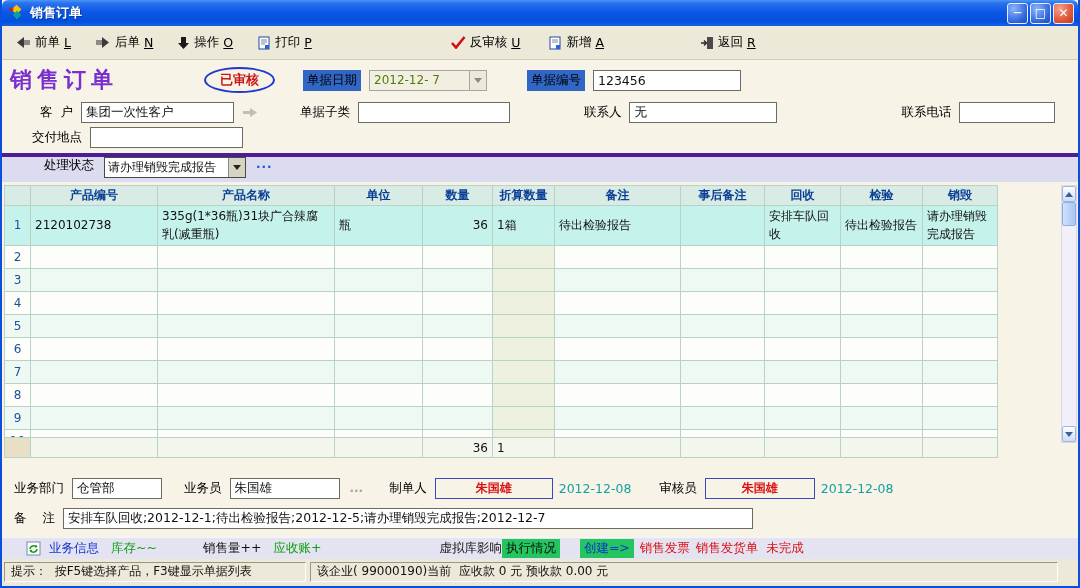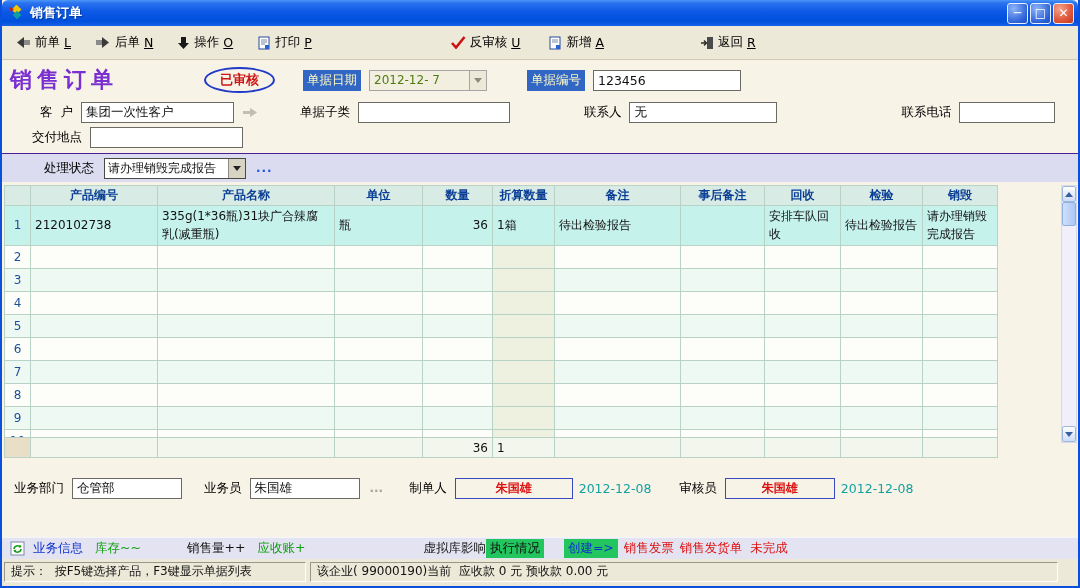--- a/index.html
+++ b/index.html
@@ -26,37 +26,37 @@
   .titem { display:flex; align-items:center; gap:4px; padding:3px 5px; cursor:default; }
   .titem span, .titem u { font-size:12.5px; color:#000; }
   .gap-sm { margin-left:14px; } .gap-lg { margin-left:128px; } .gap-md { margin-left:18px; } .gap-xl { margin-left:86px; }
 
   
   .content { flex:1; display:flex; flex-direction:column; background:#f7f3e7; overflow:hidden; }
   .hrow1 { height:40px; display:flex; align-items:center; }
   .form-title { margin-left:8px; font-size:22px; font-weight:bold; color:#7a2fd0; letter-spacing:5px; }
   .stamp { margin-left:86px; color:#cc1616; font-weight:bold; font-size:13px;
            border:2px solid #2238c8; border-radius:50%; padding:2px 14px; }
-  .bluelabel { background:#3166c5; color:#fef9c3; padding:2px 4px; font-size:12.5px; }
+  .bluelabel { background:#3166c5; color:#000000; padding:2px 4px; font-size:12.5px; }
   .ml28{margin-left:28px;} .ml8{margin-left:8px;} .ml40{margin-left:40px;}
   .datecombo { margin-left:8px; width:118px; height:21px; border:1px solid #a5a5a5; background:#f2eee0;
                display:flex; align-items:center; }
   .datecombo .dval { flex:1; color:#4d7c0f; padding-left:4px; }
   .dbtn { width:17px; height:100%; background:#ece9d8; border-left:1px solid #a5a5a5;
           display:flex; align-items:center; justify-content:center; }
   .tri-d { width:0; height:0; border-left:4px solid transparent; border-right:4px solid transparent; border-top:5px solid #8a8a82; }
   .txtbox { height:21px; border:1px solid #6b6b63; background:#fff; padding:1px 4px; font-size:12.5px;
             font-family:inherit; color:#111; }
 
   .hrow2, .hrow3 { height:25px; display:flex; align-items:center; }
   .flabel { font-size:12.5px; color:#000; }
   .pre { white-space:pre; }
   .handptr { margin-left:8px; }
 
-  .band { height:29px; background:#dcdcf1; border-top:1px solid #4c1d95; display:flex; align-items:center; margin-top:3px; }
+  .band { height:29px; background:#dcdcf1; border-top:4px solid #4c1d95; display:flex; align-items:flex-start; margin-top:3px; }
   .combo { margin-left:10px; width:142px; height:21px; border:1px solid #4a4a44; background:#fff; display:flex; align-items:center; }
   .combo .cval { flex:1; padding-left:3px; font-size:12px; white-space:nowrap; overflow:hidden; }
   .combo .dbtn { border-left:1px solid #8a8a82; background:#d8d4c4; }
   .combo .tri-d { border-top-color:#222; }
   .dots { margin-left:10px; color:#2255dd; font-weight:bold; letter-spacing:1px; }
 
   
   .gridrow { display:flex; margin-top:3px; }
   .gridblock { width:995px; margin-left:2px; }
   .gridclip { height:252px; overflow:hidden; }
@@ -88,21 +88,21 @@
   
   .frow1 { height:24px; display:flex; align-items:center; margin-top:18px; }
   .frow2 { height:24px; display:flex; align-items:center; margin-top:6px; }
   .namebox { width:118px; height:21px; border:1px solid #3848c0; color:#dd1111; font-weight:bold;
              display:flex; align-items:center; justify-content:center; background:#f7f3e7; }
   .tealdate { color:#14a0a0; margin-left:6px; font-size:12.5px; }
   .graydots { color:#a8a49a; margin-left:10px; font-weight:bold; }
 
   
   .infobar { height:22px; flex:0 0 22px; background:#e3e3f2; border-top:1px solid #f4f4fc;
-             display:flex; align-items:center; font-size:12.5px; }
+             display:flex; align-items:center; font-size:12.5px;padding-left:16px; }
   .blue { color:#1133cc; } .green { color:#11a011; } .red { color:#dd1111;font-family:Liberation Serif, serif; }
   .chip { background:#22c55e; padding:1px 4px; }
 
   
   .statusbar { height:27px; flex:0 0 27px; background:#ece9d8; display:flex; align-items:center; padding:2px 20px 4px 2px; gap:4px; }
   .panel { height:20px; border:1px solid; border-color:#9a978a #ffffff #ffffff #9a978a; background:#ece9d8;
            display:flex; align-items:center; padding:0 6px; font-size:12px; white-space:pre; }
   .panel.left { width:302px; flex:0 0 302px; }
   .panel.right { flex:1; }
   svg { display:block; }
@@ -433,30 +433,34 @@
           </div>
         <div class="sb-thumb"></div>
         <div class="sb-btn">
             <div class="tri-dn"></div>
           </div>
       </div>
     </div>
 
     <div class="frow1">
       <span class="flabel" style="margin-left:12px">业务部门</span>
-      <input class="txtbox ml8" style="width: 110px;" value="仓管部">
+      <input class="txtbox ml8" style="width: 90px;" value="仓管部">
       <span class="flabel" style="margin-left:22px">业务员</span>
       <input class="txtbox ml8" style="width: 110px;" value="朱国雄">
       <span class="graydots">...</span>
       <span class="flabel" style="margin-left:26px">制单人</span>
       <div class="namebox ml8">朱国雄</div>
       <span class="tealdate">2012-12-08</span>
       <span class="flabel" style="margin-left:28px">审核员</span>
       <div class="namebox ml8" style="width:110px">朱国雄</div>
       <span class="tealdate">2012-12-08</span>
+    </div>
+    <div class="frow2">
+      <span class="flabel pre" style="margin-left:12px">备    注</span>
+      <input class="txtbox ml8" style="width: 690px;" value="安排车队回收;2012-12-1;待出检验报告;2012-12-5;请办理销毁完成报告;2012-12-7">
     </div>
   </div>
 
   <div class="infobar">
     <svg width="15" height="15" viewBox="0 0 15 15" style="margin-left:8px">
       <rect x="1" y="1" width="13" height="13" fill="#fff" stroke="#7a8aa8"></rect>
       <path d="M4 8 a3.5 3.5 0 0 1 6.4 -1.6" stroke="#159a15" stroke-width="1.6" fill="none"></path>
       <path d="M11 8 a3.5 3.5 0 0 1 -6.4 1.6" stroke="#159a15" stroke-width="1.6" fill="none"></path>
       <path d="M10 3.4 l1.6 2.6 -3 .2 z" fill="#159a15"></path>
         <path d="M5 11.6 l-1.6 -2.6 3 -.2 z" fill="#159a15"></path>

